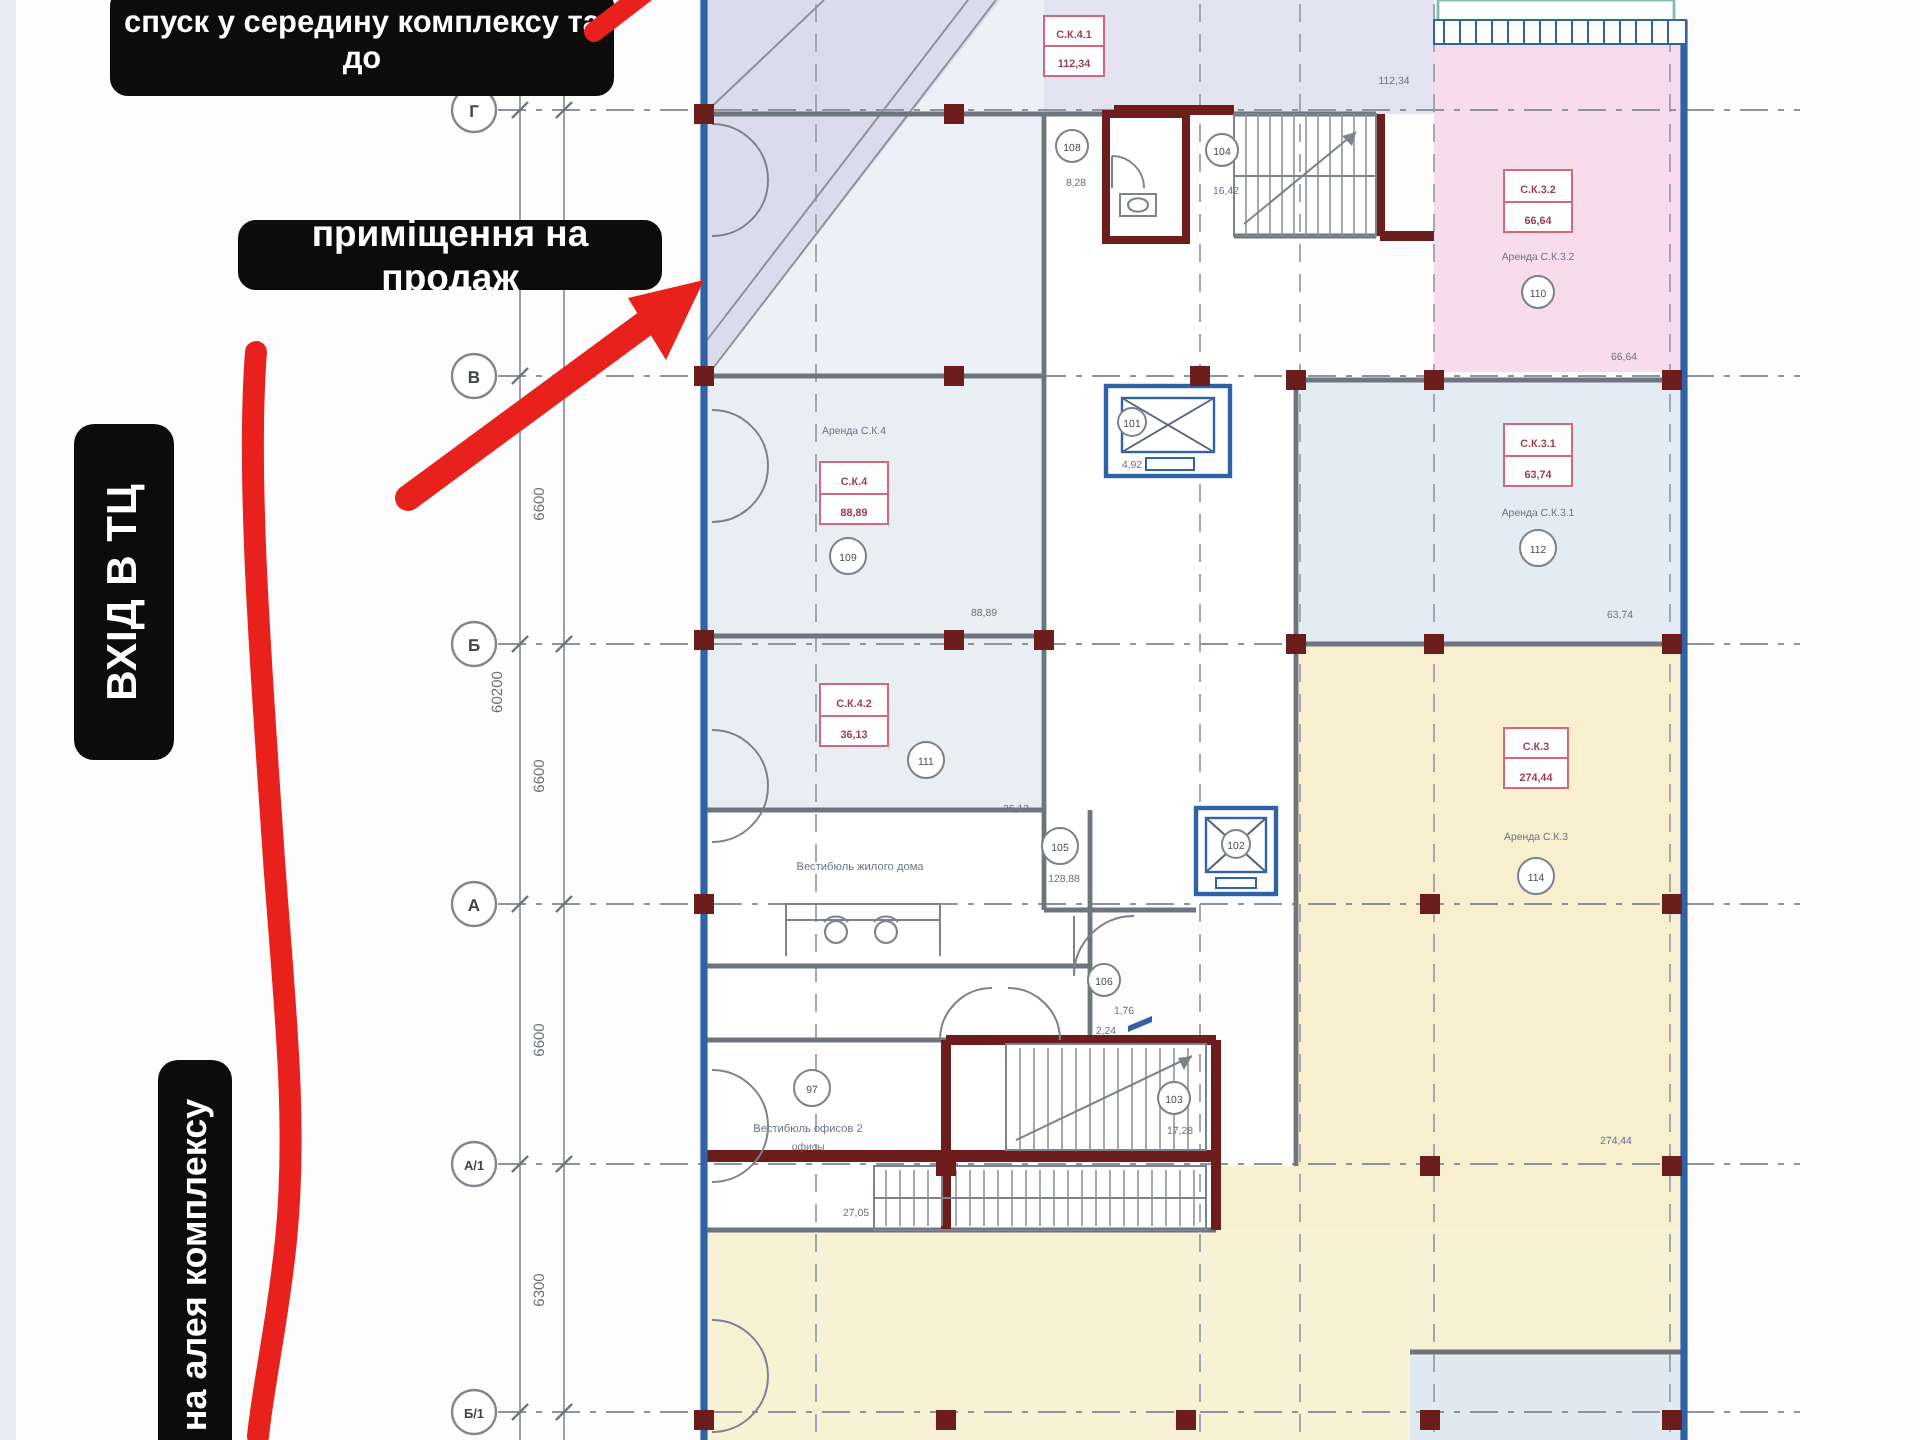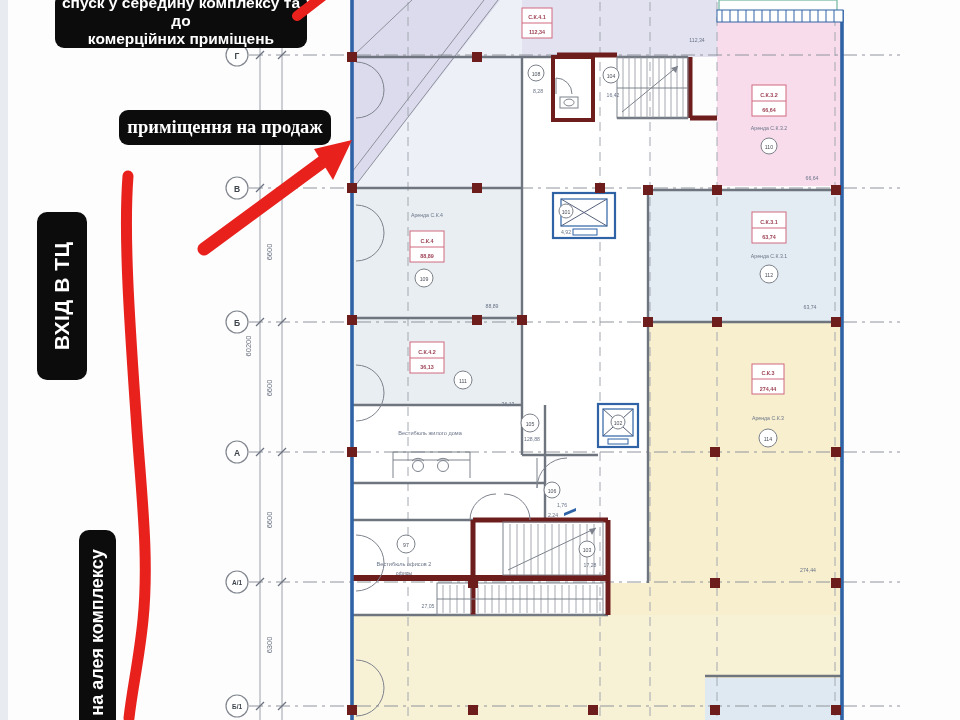--- a/index.html
+++ b/index.html
@@ -7,21 +7,21 @@
        font-family:"Liberation Sans",sans-serif;position:relative;}
   .stage{position:absolute;inset:0;}
   .page-edge{position:absolute;left:0;top:0;width:8px;height:720px;background:#e8ebf0;}
   svg{position:absolute;left:0;top:0;}
   .plan-svg{z-index:1;}
   .red-svg{z-index:6;pointer-events:none;}
   .blabel{position:absolute;z-index:4;background:#0c0c0c;color:#fff;font-weight:bold;
           border-radius:9px;display:flex;flex-direction:column;align-items:center;
           justify-content:center;text-align:center;line-height:1.16;}
   .lbl-descent{left:55px;top:-6px;width:244px;height:50px;font-size:15.5px;padding:2px 4px;}
-  .lbl-sale{left:119px;top:110px;width:212px;height:35px;font-size:18.5px;font-family:Liberation Serif, serif;}
+  .lbl-sale{left:119px;top:110px;width:212px;height:35px;font-size:18.5px;}
   .vlabel{position:absolute;z-index:4;background:#0c0c0c;color:#fff;font-weight:bold;
           border-radius:10px;display:flex;align-items:center;justify-content:center;
           transform-origin:top left;transform:rotate(-90deg) translateX(-100%);}
   .lbl-entrance{left:37px;top:212px;width:168px;height:50px;font-size:21px;letter-spacing:.5px;}
   .lbl-alley{left:79px;top:530px;width:205px;height:37px;font-size:18px;}
   
   .col{fill:#6e1d1d;}
   .wall-g{stroke:#6f757e;stroke-width:2.4;fill:none;}
   .wall-b{stroke:#2f63a6;stroke-width:3.6;fill:none;}
   .wall-m{stroke:#6e1d1d;fill:none;}
@@ -412,21 +412,20 @@
 
     <g>
       <text class="gtxt" x="430" y="435" style="font-size:5.6px">Вестибюль жилого дома</text>
       <text class="gtxt" x="404" y="566" style="font-size:5.6px">Вестибюль офисов 2</text>
       <text class="gtxt" x="404" y="575">офисы</text>
     </g>
   </svg>
 
   <div class="blabel lbl-descent">
     <span>спуск у середину комплексу та до</span>
-    <span>комерційних приміщень</span>
   </div>
   <div class="blabel lbl-sale">
     <span>приміщення на продаж</span>
   </div>
   <div class="vlabel lbl-entrance">
     <span>ВХІД В ТЦ</span>
   </div>
   <div class="vlabel lbl-alley">
     <span>на алея комплексу</span>
   </div>

